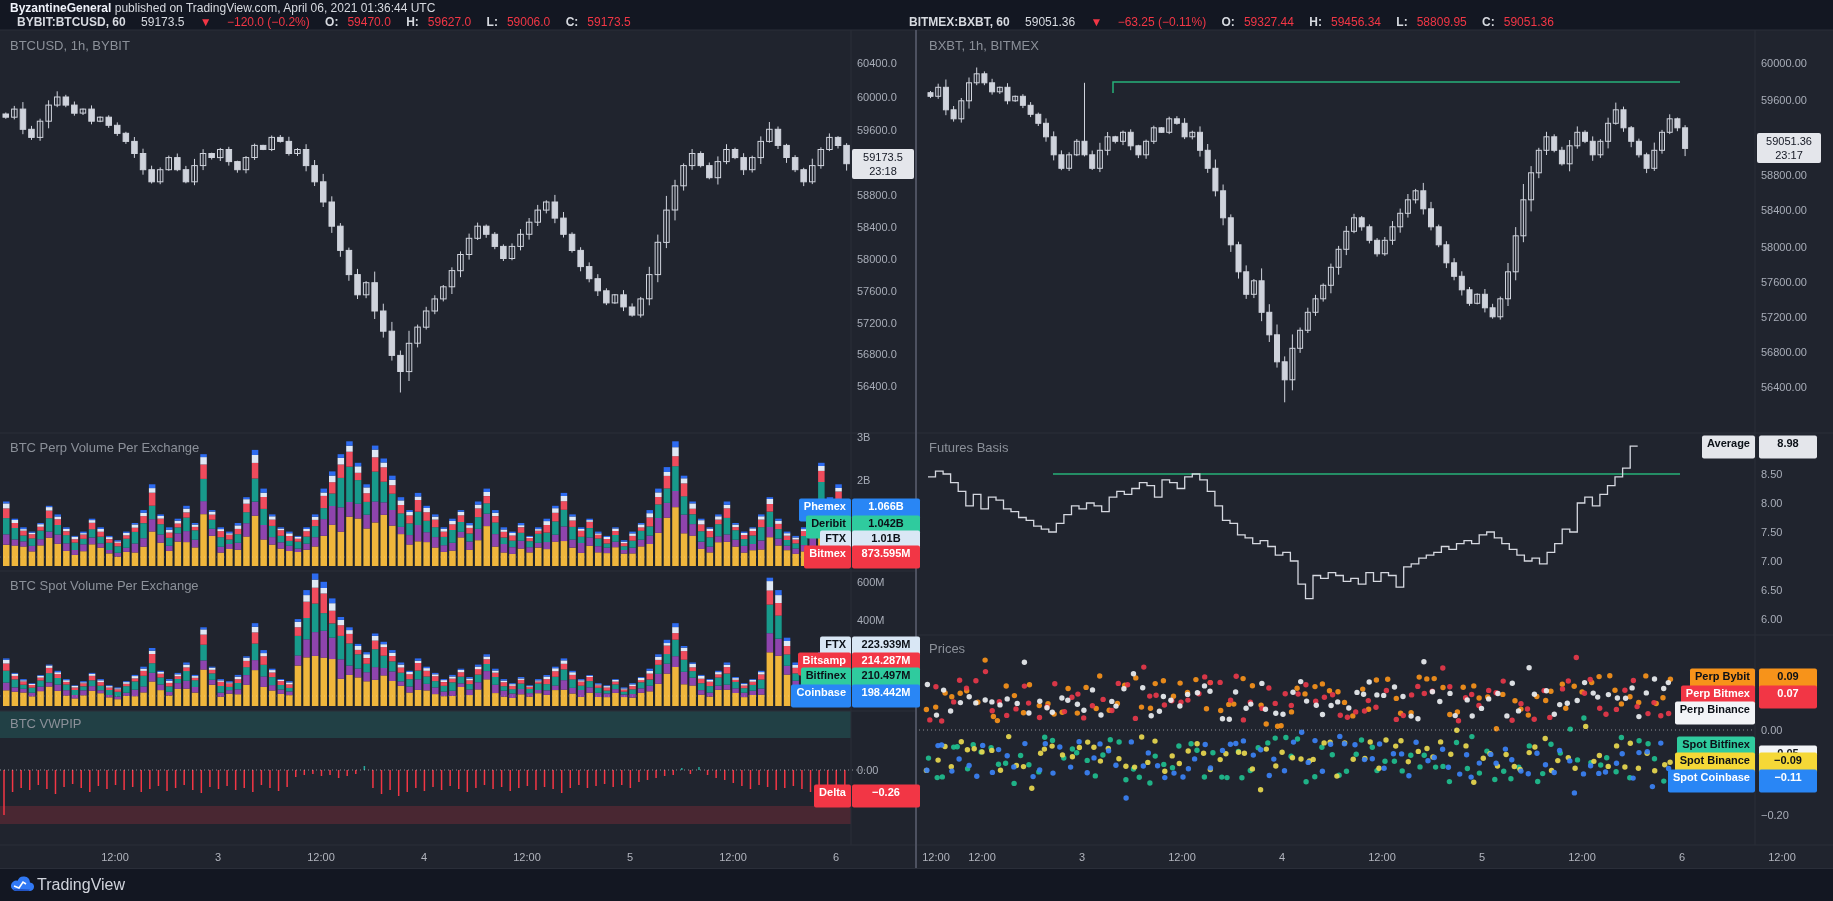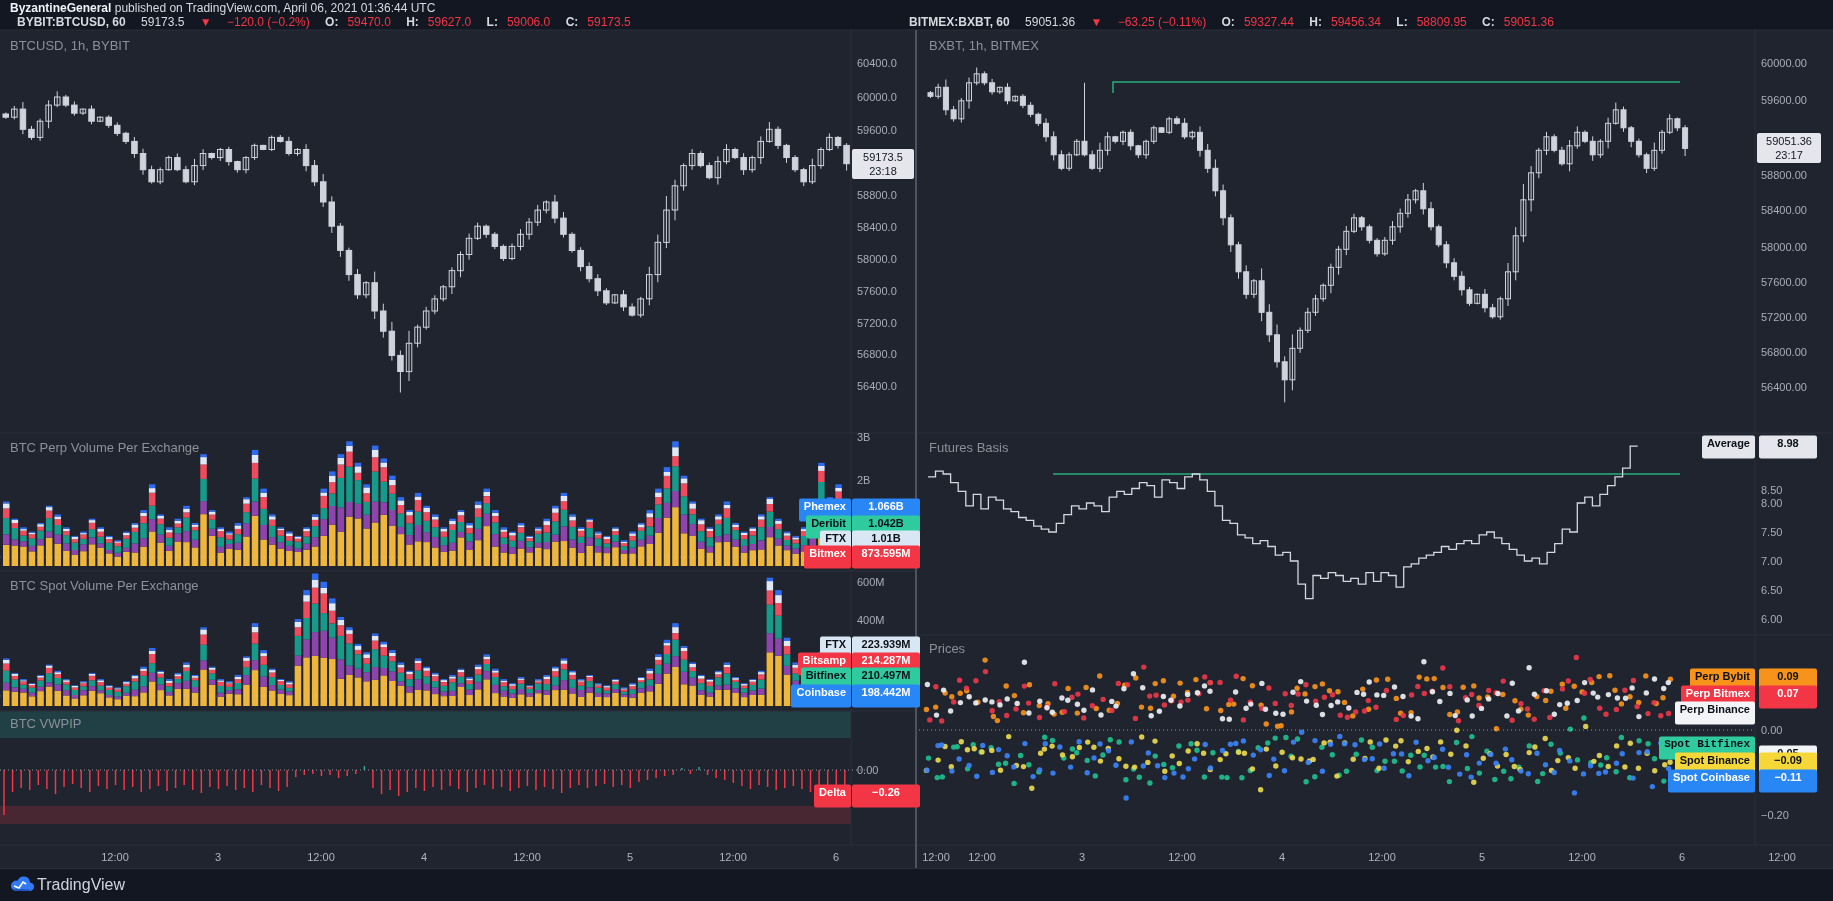--- a/index.html
+++ b/index.html
@@ -2191,21 +2191,21 @@
       <div class="axis-label" style="left: 1761px; top: 247px;">58000.00</div>
       <div class="axis-label" style="left: 1761px; top: 282px;">57600.00</div>
       <div class="axis-label" style="left: 1761px; top: 317px;">57200.00</div>
       <div class="axis-label" style="left: 1761px; top: 352px;">56800.00</div>
       <div class="axis-label" style="left: 1761px; top: 387px;">56400.00</div>
       <div class="axis-label" style="left: 857px; top: 437px;">3B</div>
       <div class="axis-label" style="left: 857px; top: 480px;">2B</div>
       <div class="axis-label" style="left: 857px; top: 582px;">600M</div>
       <div class="axis-label" style="left: 857px; top: 620px;">400M</div>
       <div class="axis-label" style="left: 857px; top: 770px;">0.00</div>
-      <div class="axis-label" style="left: 1761px; top: 490px;">8.50</div>
+      <div class="axis-label" style="left: 1761px; top: 474px;">8.50</div>
       <div class="axis-label" style="left: 1761px; top: 503px;">8.00</div>
       <div class="axis-label" style="left: 1761px; top: 532px;">7.50</div>
       <div class="axis-label" style="left: 1761px; top: 561px;">7.00</div>
       <div class="axis-label" style="left: 1761px; top: 590px;">6.50</div>
       <div class="axis-label" style="left: 1761px; top: 619px;">6.00</div>
       <div class="axis-label" style="left: 1816px; top: 645px; padding-left: 36px;">0.20</div>
       <div class="axis-label" style="left: 1761px; top: 730px;">0.00</div>
       <div class="axis-label" style="left: 1761px; top: 815px;">−0.20</div>
       <div class="tag tag-label" style="top: 510px; background: rgb(41, 134, 245); color: rgb(255, 255, 255); right: 982px;">Phemex</div>
       <div class="tag tag-value" style="top: 510px; background: rgb(41, 134, 245); color: rgb(255, 255, 255); left: 852px; width: 58px;">1.066B</div>
@@ -2224,21 +2224,21 @@
       <div class="tag tag-label" style="top: 696px; background: rgb(41, 134, 245); color: rgb(255, 255, 255); right: 982px;">Coinbase</div>
       <div class="tag tag-value" style="top: 696px; background: rgb(41, 134, 245); color: rgb(255, 255, 255); left: 852px; width: 58px;">198.442M</div>
       <div class="tag tag-label" style="top: 796px; background: rgb(242, 54, 69); color: rgb(255, 255, 255); right: 982px;">Delta</div>
       <div class="tag tag-value" style="top: 796px; background: rgb(242, 54, 69); color: rgb(255, 255, 255); left: 852px; width: 58px;">−0.26</div>
       <div class="tag tag-label" style="top: 680px; background: rgb(247, 147, 26); color: rgb(12, 17, 24); right: 78px;">Perp Bybit</div>
       <div class="tag tag-value" style="top: 680px; background: rgb(247, 147, 26); color: rgb(12, 17, 24); left: 1759px; width: 48px;">0.09</div>
       <div class="tag tag-label" style="top: 697px; background: rgb(242, 54, 69); color: rgb(255, 255, 255); right: 78px;">Perp Bitmex</div>
       <div class="tag tag-value" style="top: 697px; background: rgb(242, 54, 69); color: rgb(255, 255, 255); left: 1759px; width: 48px;">0.07</div>
       <div class="tag tag-label" style="top: 713px; background: rgb(242, 244, 247); color: rgb(12, 17, 24); right: 78px;">Perp Binance</div>
       <div class="tag tag-value" style="top: 713px; background: rgb(242, 244, 247); color: rgb(12, 17, 24); left: 1759px; width: 48px; margin-top: 44px;">0.05</div>
-      <div class="tag tag-label" style="top: 748px; background: rgb(47, 203, 158); color: rgb(12, 17, 24); right: 78px; font-family: Liberation Mono, monospace;">Spot Bitfinex</div>
+      <div class="tag tag-label" style="top: 748px; background: rgb(47, 203, 158); color: rgb(12, 17, 24); right: 78px;">Spot Bitfinex</div>
       <div class="tag tag-value" style="top: 748px; background: rgb(47, 203, 158); color: rgb(12, 17, 24); left: 1759px; width: 48px; margin-top: 32px;">−0.04</div>
       <div class="tag tag-label" style="top: 764px; background: rgb(245, 216, 55); color: rgb(12, 17, 24); right: 78px;">Spot Binance</div>
       <div class="tag tag-value" style="top: 764px; background: rgb(245, 216, 55); color: rgb(12, 17, 24); left: 1759px; width: 48px;">−0.09</div>
       <div class="tag tag-label" style="top: 781px; background: rgb(41, 134, 245); color: rgb(255, 255, 255); right: 78px;">Spot Coinbase</div>
       <div class="tag tag-value" style="top: 781px; background: rgb(41, 134, 245); color: rgb(255, 255, 255); left: 1759px; width: 48px;">−0.11</div>
       <div class="tag tag-label" style="top: 447px; background: rgb(228, 230, 235); color: rgb(12, 17, 24); right: 78px;">Average</div>
       <div class="tag tag-value" style="top: 447px; background: rgb(228, 230, 235); color: rgb(12, 17, 24); left: 1759px; width: 48px;">8.98</div>
       <div class="price-tag" style="left: 852px; top: 149px; width: 58px;">
         <div>59173.5</div>
         <div>23:18</div>

